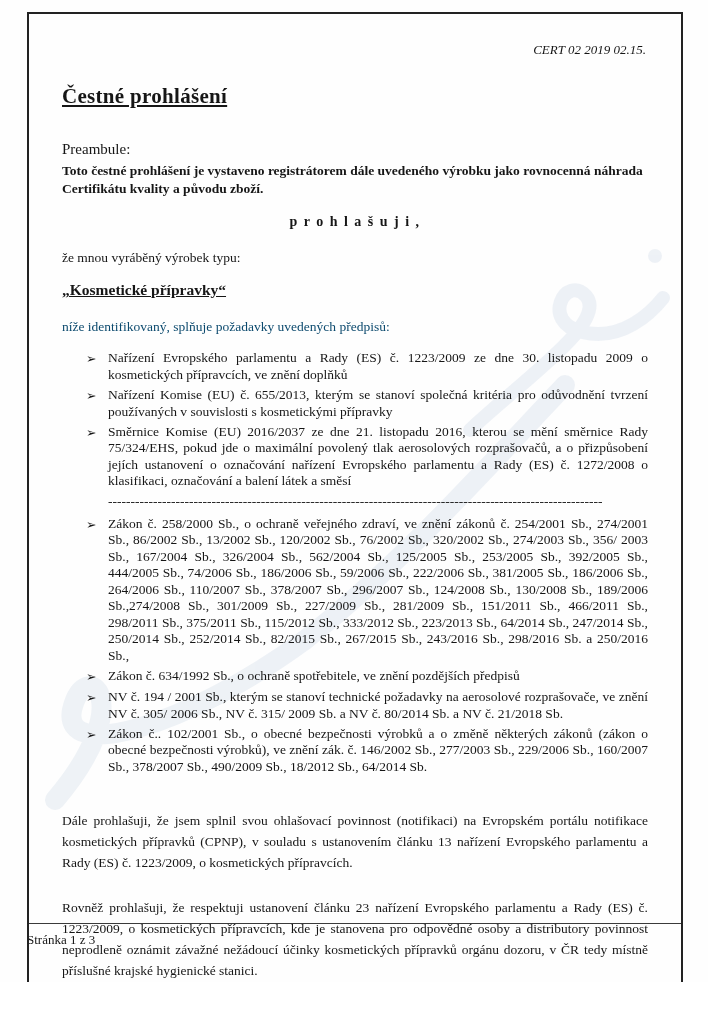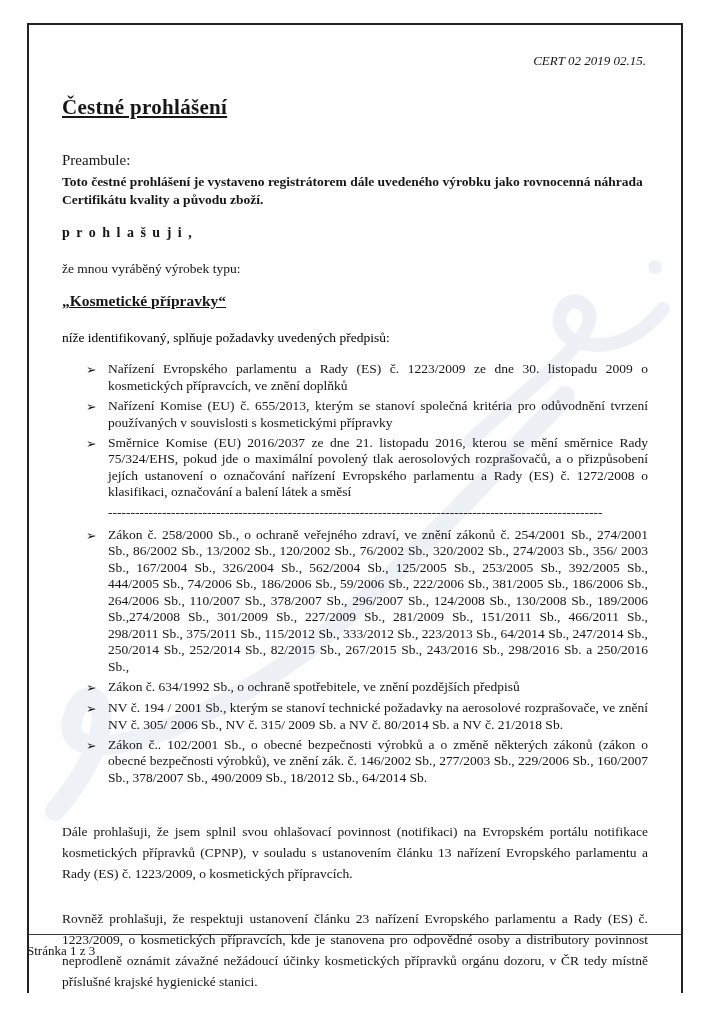--- a/index.html
+++ b/index.html
@@ -1,20 +1,20 @@
 <!DOCTYPE html>
 <html><head>
 <meta charset="utf-8">
 <style>
   * { box-sizing: border-box; }
   html, body { margin: 0; padding: 0; background: #ffffff; }
   .page {
     position: relative;
     width: 708px; height: 982px;
-    margin: 11px auto;
+    margin: 0 auto;
     background: #fefefe;
     color: #161616;
     font-family: "Liberation Serif", serif;
     overflow: hidden;
   }
   .watermark { position: absolute; left: 0; top: 0; width: 708px; height: 1024px; z-index: 0; }
   .border-frame {
     position: absolute; left: 27px; top: 12px; width: 656px; height: 996px;
     border: 2px solid #222; z-index: 3; pointer-events: none;
   }
@@ -24,23 +24,23 @@
   }
   .doc-code { text-align: right; font-style: italic; font-size: 13px; padding-top: 12px; padding-right: 2px; }
   .title {
     margin: 26px 0 0 0; 
     font-size: 21px; font-weight: bold; text-decoration: underline;
     letter-spacing: .3px;
   }
   .preamble-heading { margin-top: 32px; font-weight: normal; font-size: 15px; }
   .preamble-body { margin: 4px 0 0 0; font-weight: bold; line-height: 1.3; }
   .center-block { margin-top: 15px; text-align: center; line-height: 1.32; }
-  .declare-word { margin-top: 17px; text-align: left; font-weight: bold; font-size: 14px; letter-spacing: 1.5px; }
+  .declare-word { margin-top: 17px; text-align: center; font-weight: bold; font-size: 14px; letter-spacing: 1.5px; }
   .intro { margin: 20px 0 0 0; }
-  .intro.faded { color: #000000; }
+  .intro.faded { color: #0c4a6e; }
   .product-name { margin-top: 15px; font-weight: bold; font-size: 15.5px; text-decoration: underline; }
   .list { margin-top: 15px; }
   .li { display: flex; margin-bottom: 4px; padding-left: 24px; }
   .bullet { flex: none; width: 22px; font-size: 12.5px; padding-top: 1px; }
   .li-text { flex: 1; text-align: justify; line-height: 1.22; }
   .separator {
     margin: 1px 0 6px 46px; white-space: nowrap; overflow: hidden;
     letter-spacing: 0; color: #1c1c1c;
   }
   .closing { text-align: justify; line-height: 1.55; margin: 0; }

